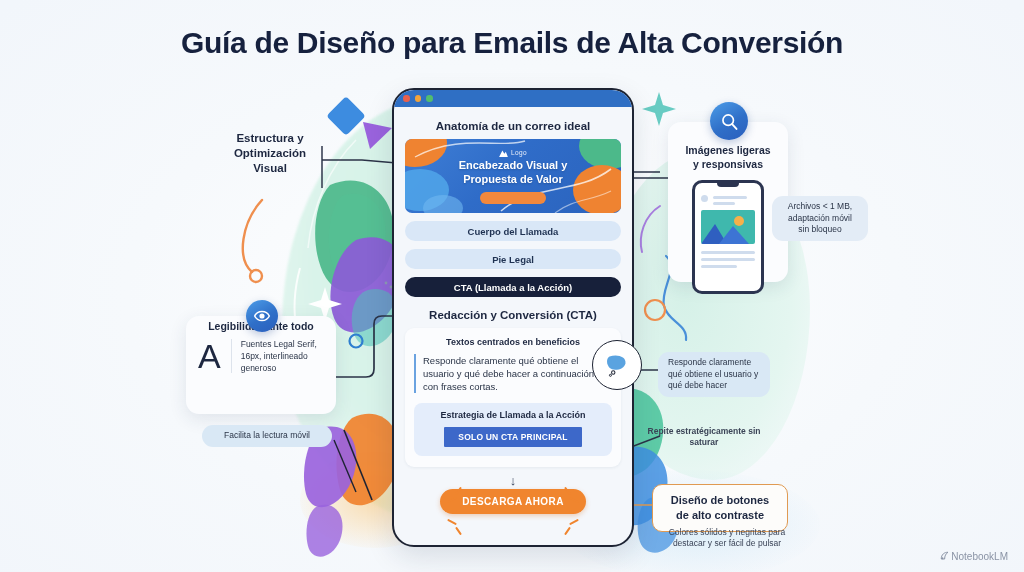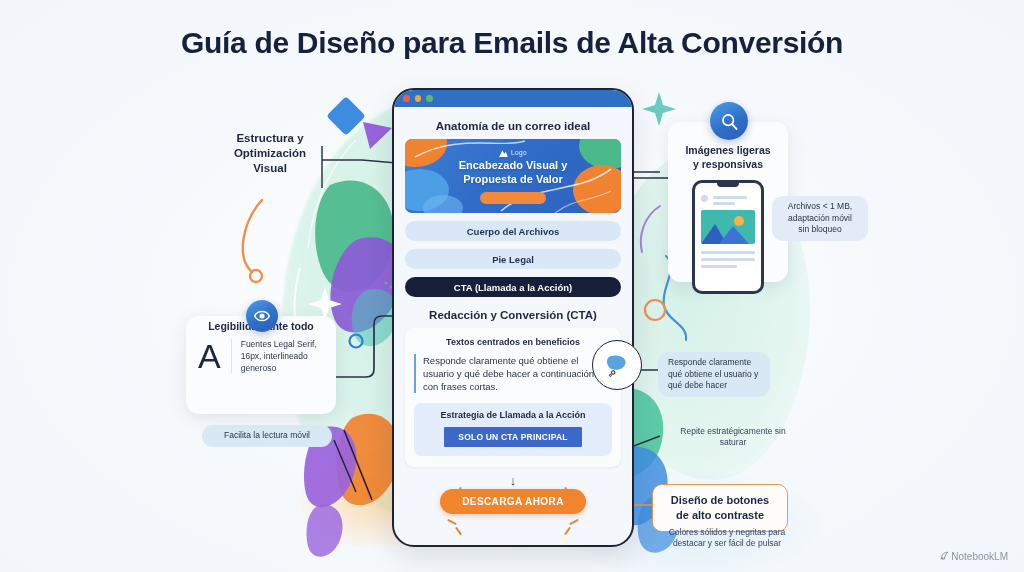--- a/index.html
+++ b/index.html
@@ -223,21 +223,21 @@
         </svg>
         <div class="bn-logo">
           <span class="bn-logo-mark"></span>
           <span class="bn-logo-txt">Logo</span>
         </div>
         <div class="bn-h">Encabezado Visual y</div>
         <div class="bn-h">Propuesta de Valor</div>
         <div class="bn-btn"></div>
       </div>
 
-      <div class="row row-light">Cuerpo del Archivos</div>
+      <div class="row row-light">Cuerpo del Llamada</div>
       <div class="row row-light">Pie Legal</div>
       <div class="row row-dark">CTA (Llamada a la Acción)</div>
 
       <div class="sec-title2">Redacción y Conversión (CTA)</div>
 
       <div class="card-white">
         <div class="card-h">Textos centrados en beneficios</div>
         <div class="quote">Responde claramente qué obtiene el usuario y qué debe hacer a continuación con frases cortas.</div>
 
         <div class="cta-box">
@@ -316,21 +316,21 @@
 
   <div class="badge" style="left:592px;top:340px;width:48px;height:48px;background:#ffffff;border:1.8px solid #1d2333;box-shadow:none;">
     <svg width="30" height="30" viewBox="0 0 32 32">
       <path d="M8 7 C16 4, 26 7, 25 14 C24 21, 12 23, 8 19 C5 16, 4 9, 8 7 Z" fill="#5aa3e0"></path>
       <circle cx="12" cy="24" r="1.8" fill="none" stroke="#1d2333" stroke-width="1.1"></circle>
       <circle cx="9" cy="27" r="1.1" fill="none" stroke="#1d2333" stroke-width="1"></circle>
     </svg>
   </div>
   <div class="pill pill-blue" style="left:658px;top:352px;width:92px;text-align:left;">Responde claramente qué obtiene el usuario y qué debe hacer</div>
 
-  <div class="cap" style="left:673px;top:426px;width:120px;">Repite estratégicamente sin saturar</div>
+  <div class="cap" style="left:644px;top:426px;width:120px;font-weight:bold;">Repite estratégicamente sin saturar</div>
 
   <div class="outline-card" style="left:652px;top:484px;width:110px;">
     <div>Diseño de botones</div>
     <div>de alto contraste</div>
   </div>
   <div class="cap" style="left:634px;top:527px;width:186px;">
     <div>Colores sólidos y negritas para</div>
     <div>destacar y ser fácil de pulsar</div>
   </div>
 

